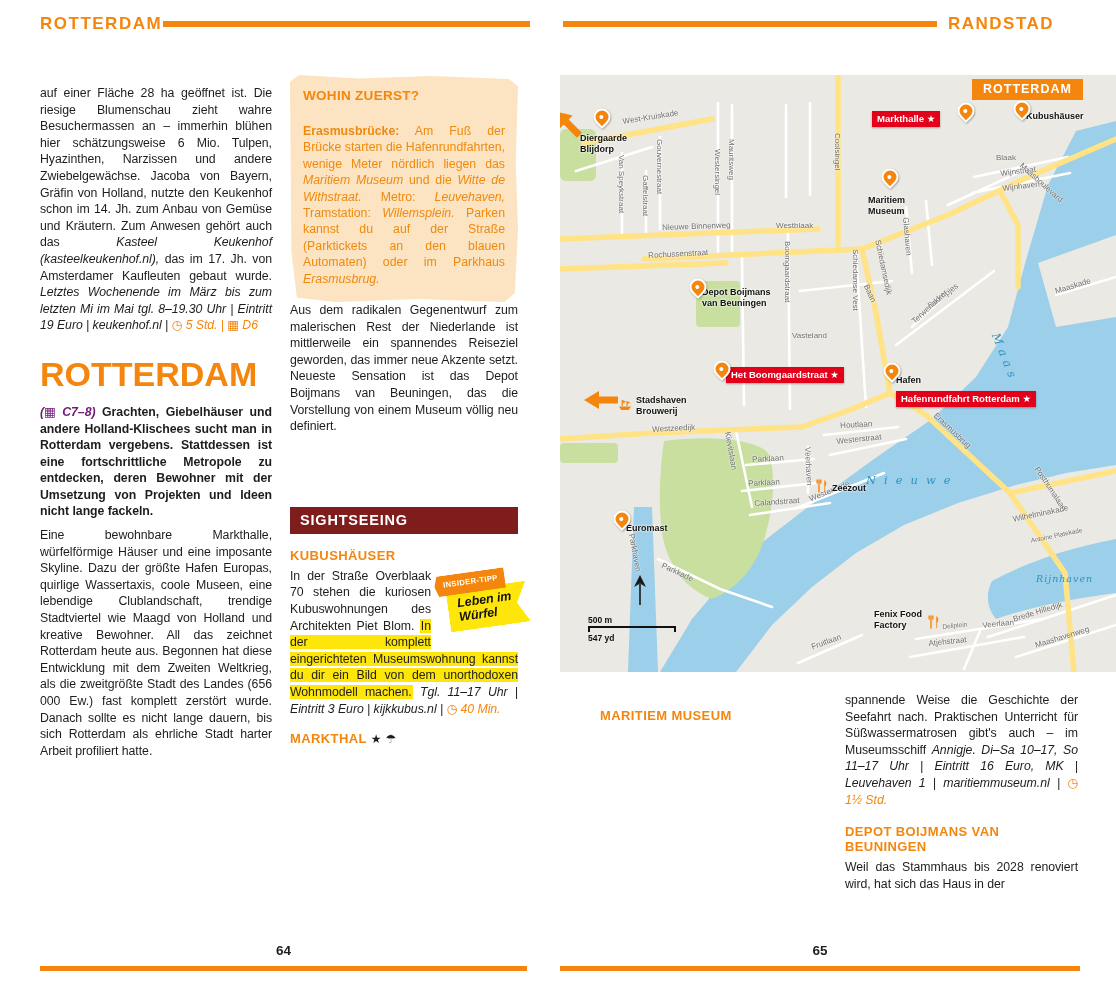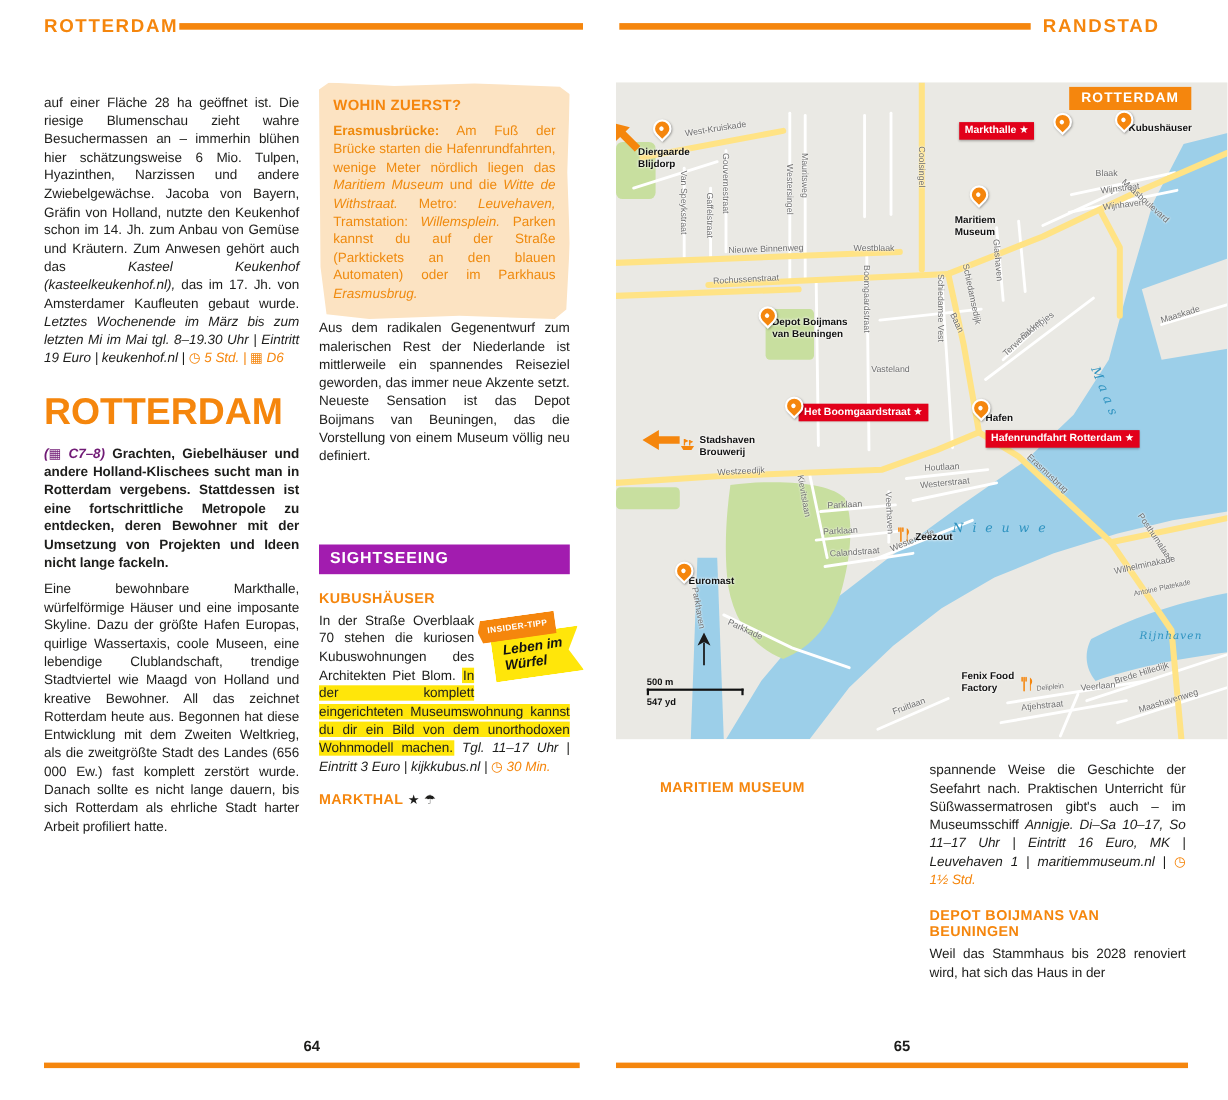--- a/index.html
+++ b/index.html
@@ -11,28 +11,28 @@
   .hdr-bar{height:6px;background:#F5860D;}
   .ftr-num{font-size:13.5px;font-weight:bold;text-align:center;color:#1d1d1b;}
   .ftr-bar{height:5px;background:#F5860D;}
   
   .body-text{font-size:12.3px;line-height:16.6px;text-align:justify;hyphens:auto;letter-spacing:-0.05px;}
   .orange{color:#F5860D;margin-top:13px;}
   .orange-it{color:#701a75;font-style:italic;}
   .hl{background:#FFE60A;padding:0 1px;}
   .city-heading{font-size:34px;font-weight:800;color:#F5860D;letter-spacing:0;line-height:36px;margin:22px 0 12px;}
   .intro{font-weight:bold;}
-  .sec-banner{display:block;background:#a21caf;color:#fff;font-weight:bold;font-size:14.5px;
+  .sec-banner{display:block;background:#7f1d1d;color:#fff;font-weight:bold;font-size:14.5px;
               letter-spacing:0.8px;padding:5px 10px 6px;margin-top:72px;}
   .sec-head{color:#F5860D;font-weight:bold;font-size:13px;letter-spacing:0.4px;margin:14px 0 5px;}
   .sec-head .blk{color:#1d1d1b;font-size:12px;letter-spacing:0;}
   
   .tipbox{background:#FCE3C2;padding:13px 13px 15px;
           clip-path:polygon(0% 3%,4% 0%,30% 1.5%,62% 0.4%,96% 1.8%,100% 5%,99% 38%,100% 68%,98.6% 96%,94% 100%,56% 98.6%,20% 100%,3% 98%,0.6% 78%);}
-  .tipbox-title{color:#F5860D;font-weight:bold;font-size:13.5px;margin-bottom:8px;letter-spacing:0.3px;}
+  .tipbox-title{color:#F5860D;font-weight:bold;font-size:13.5px;margin-bottom:20px;letter-spacing:0.3px;}
   .tipbox-body{color:#EF8A0E;font-size:12.3px;line-height:16.4px;text-align:justify;hyphens:auto;}
   
   .insider{float:right;width:94px;height:60px;margin:6px -16px 4px 9px;position:relative;shape-outside:inset(0);}
   .insider-flag{position:absolute;left:8px;top:12px;background:#FFE60A;color:#111;
                 font-weight:bold;font-style:italic;font-size:12.5px;line-height:13.5px;
                 padding:7px 16px 7px 10px;transform:rotate(-8deg);
                 clip-path:polygon(0 0,100% 0,86% 50%,100% 100%,0 100%);}
   .insider-ribbon{position:absolute;left:-6px;top:-2px;background:#F5860D;color:#fff;
                   font-size:7.6px;font-weight:bold;letter-spacing:0.4px;padding:2px 7px 2px 9px;
                   transform:rotate(-8deg);
@@ -74,21 +74,21 @@
     <div class="tipbox-body"><b>Erasmusbrücke:</b> Am Fuß der Brücke starten die Hafenrundfahrten, wenige Meter nördlich liegen das <i>Maritiem Museum</i> und die <i>Witte de Withstraat.</i> Metro: <i>Leuvehaven,</i> Tramstation: <i>Willemsplein.</i> Parken kannst du auf der Straße (Parktickets an den blauen Automaten) oder im Parkhaus <i>Erasmusbrug.</i></div>
   </div>
   <div class="body-text" style="margin-top:0;">Aus dem radikalen Gegenentwurf zum malerischen Rest der Niederlande ist mittlerweile ein spannendes Reiseziel geworden, das immer neue Akzente setzt. Neueste Sensation ist das Depot Boijmans van Beuningen, das die Vorstellung von einem Museum völlig neu definiert.</div>
   <div class="sec-banner">SIGHTSEEING</div>
   <div class="sec-head">KUBUSHÄUSER</div>
   <div class="body-text">
     <div class="insider">
       <div class="insider-flag">Leben im<br>Würfel</div>
       <div class="insider-ribbon">INSIDER-TIPP</div>
     </div>
-    <span>In der Straße Overblaak 70 stehen die kuriosen Kubuswohnungen des Architekten Piet Blom. <span class="hl">In der komplett eingerichteten Museumswohnung kannst du dir ein Bild von dem unorthodoxen Wohnmodell machen.</span> <i>Tgl. 11–17 Uhr | Eintritt 3 Euro | kijkkubus.nl | <span class="orange">◷ 30 Min.</span></i></span>
+    <span>In der Straße Overblaak 70 stehen die kuriosen Kubuswohnungen des Architekten Piet Blom. <span class="hl">In der komplett eingerichteten Museumswohnung kannst du dir ein Bild von dem unorthodoxen Wohnmodell machen.</span> <i>Tgl. 11–17 Uhr | Eintritt 3 Euro | kijkkubus.nl | <span class="orange">◷ 40 Min.</span></i></span>
   </div>
   <div class="sec-head">
     <span>MARKTHAL</span>
     <span class="blk">★</span>
     <span class="blk">☂</span>
   </div>
 </div>
 
 <div id="map">
   <svg class="base" width="556" height="597" viewBox="0 0 556 597">

